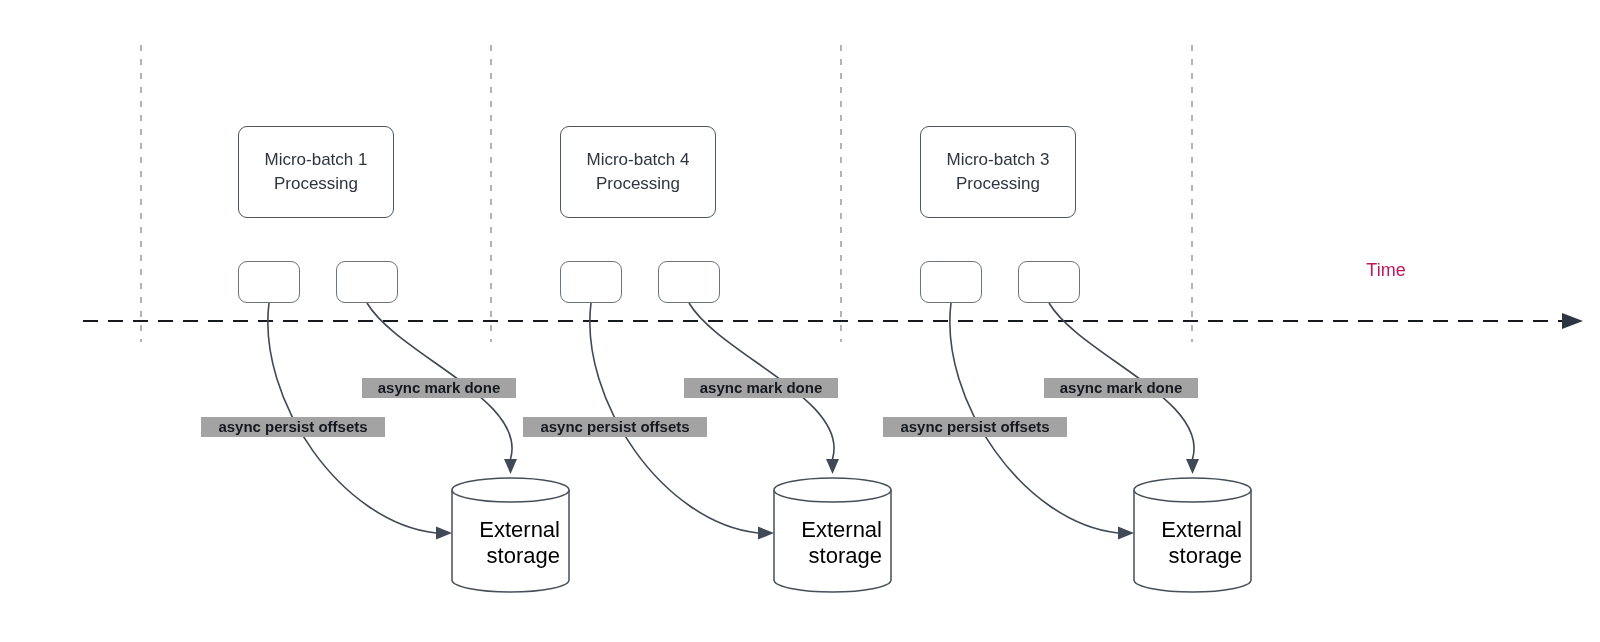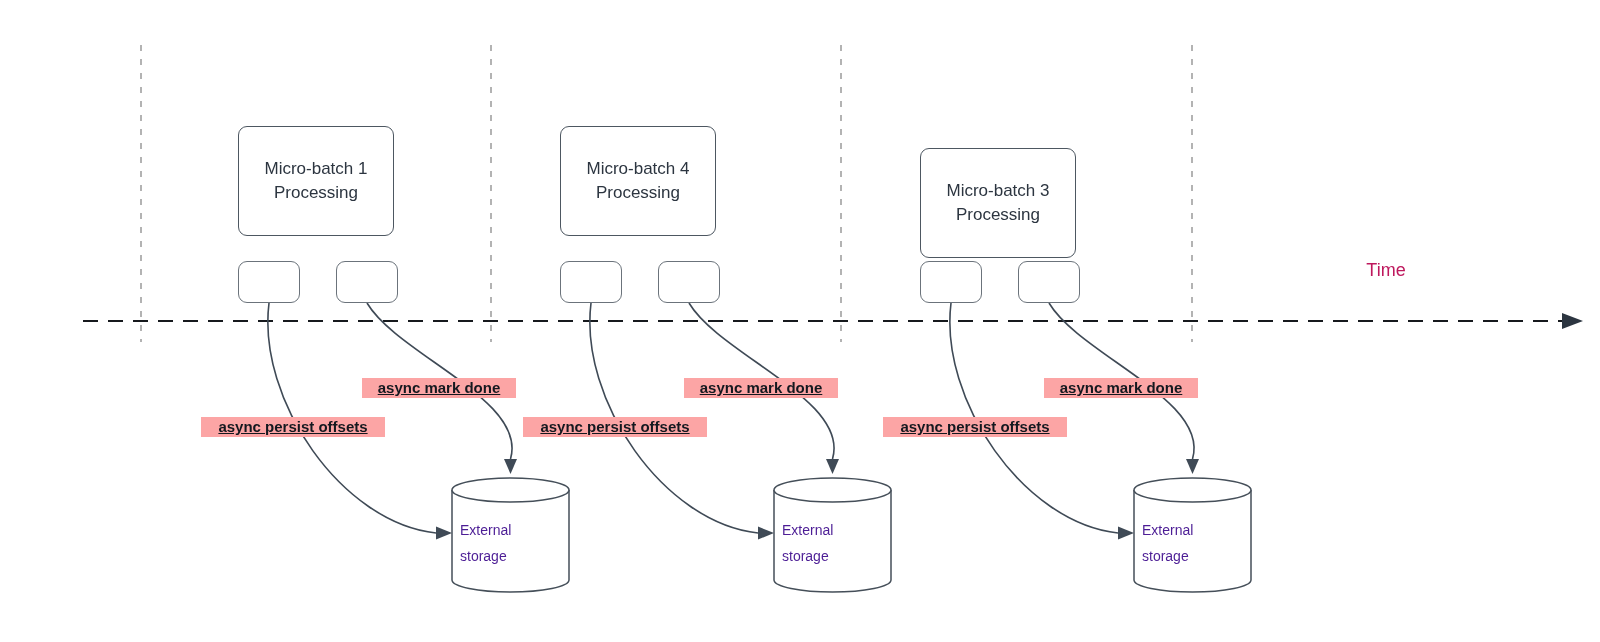--- a/index.html
+++ b/index.html
@@ -10,21 +10,21 @@
     background: #ffffff;
     font-family: "Liberation Sans", "DejaVu Sans", sans-serif;
     overflow: hidden;
   }
   #diagram-svg { position: absolute; left: 0; top: 0; }
 
   .main-box {
     position: absolute;
     top: 126px;
     width: 156px;
-    height: 110px;
+    height: 92px;
     box-sizing: border-box;
     border: 1.5px solid #4d5761;
     border-radius: 9px;
     background: #ffffff;
     display: flex;
     flex-direction: column;
     align-items: center;
     justify-content: center;
     text-align: center;
     color: #2c3540;
@@ -39,34 +39,33 @@
     box-sizing: border-box;
     border: 1.5px solid #6b737b;
     border-radius: 9px;
     background: #ffffff;
   }
   .conn-label {
     position: absolute;
     font-size: 15px;
     font-weight: bold;
     color: #14181f;
-    background: #fca5a5;
+    background: #a3a3a3;
     text-align: center;
     line-height: 20px;
     padding: 0 2px;
     white-space: nowrap;
-    text-decoration: underline;
   }
   .storage-label {
     position: absolute;
     top: 517px;
     width: 100px;
-    text-align: left;
-    color: #4c1d95;
-    font-size: 14px;
+    text-align: right;
+    color: #000000;
+    font-size: 22px;
     line-height: 26px;
   }
   .time-label {
     position: absolute;
     left: 1346px;
     top: 260px;
     width: 80px;
     text-align: center;
     color: #be185d;
     font-size: 18px;
@@ -129,21 +128,21 @@
   <div class="main-box" style="left:560px;">
     <span>Micro-batch 4</span>
     <span>Processing</span>
   </div>
   <div class="task-box" style="left:560px;"></div>
   <div class="task-box" style="left:658px;"></div>
   <div class="conn-label" style="left:523px; top:417px; width:180px;">async persist offsets</div>
   <div class="conn-label" style="left:684px; top:378px; width:150px;">async mark done</div>
   <div class="storage-label" style="left:782px;">External storage</div>
 
-  <div class="main-box" style="left:920px;margin-top:22px;">
+  <div class="main-box" style="left:920px;">
     <span>Micro-batch 3</span>
     <span>Processing</span>
   </div>
   <div class="task-box" style="left:920px;"></div>
   <div class="task-box" style="left:1018px;"></div>
   <div class="conn-label" style="left:883px; top:417px; width:180px;">async persist offsets</div>
   <div class="conn-label" style="left:1044px; top:378px; width:150px;">async mark done</div>
   <div class="storage-label" style="left:1142px;">External storage</div>
 
   <div class="time-label">Time</div>

